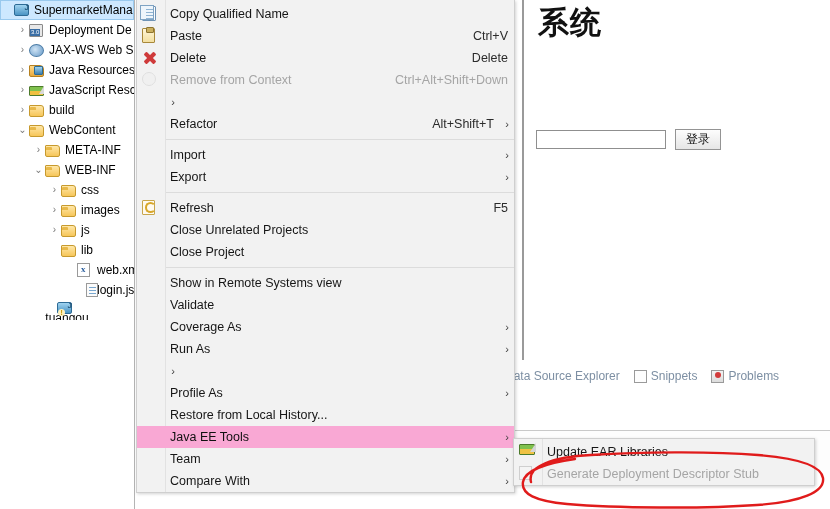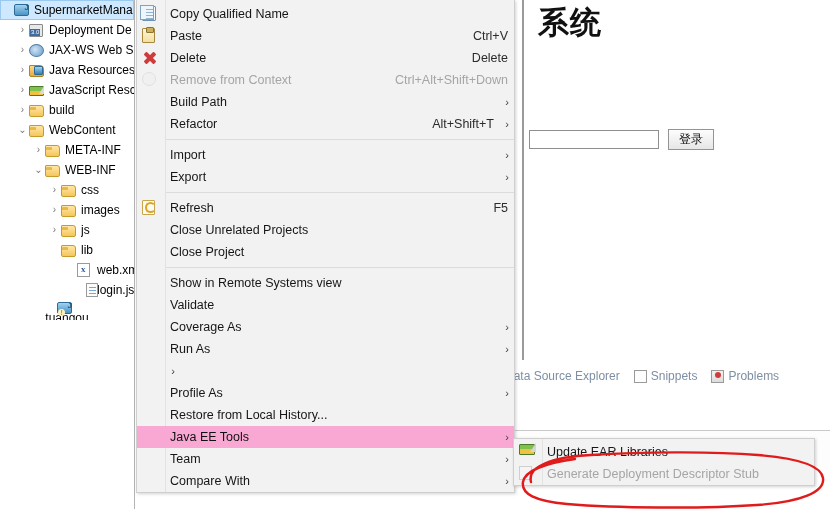--- a/index.html
+++ b/index.html
@@ -181,21 +181,21 @@
     position: absolute;
     left: 14px; top: 2px;
     font-family: "Liberation Serif", serif;
     font-size: 31px;
     font-weight: bold;
     color: #111;
     letter-spacing: 1px;
   }
   #login-form {
     position: absolute;
-    left: 5px; top: 129px;
+    left: 12px; top: 129px;
     display: flex;
     align-items: center;
     gap: 9px;
   }
   #login-input {
     width: 130px; height: 19px;
     border: 1px solid #8f8f8f;
     background: #fff;
     font-size: 12px;
     padding: 0 3px;
@@ -627,21 +627,20 @@
           <span class="mi-accel">Delete</span>
         </div>
         <div class="mi disabled">
           <span class="mi-icon">
             <span class="ico-remove" style="position: absolute;"></span>
           </span>
           <span class="mi-label">Remove from Context</span>
           <span class="mi-accel">Ctrl+Alt+Shift+Down</span>
         </div>
         <div class="mi">
-          <span class="mi-label">Build Path</span>
           <span class="mi-arrow">›</span>
         </div>
         <div class="mi">
           <span class="mi-label">Refactor</span>
           <span class="mi-accel">Alt+Shift+T</span>
           <span class="mi-arrow">›</span>
         </div>
         <div class="msep"></div>
         <div class="mi">
           <span class="mi-label">Import</span>

